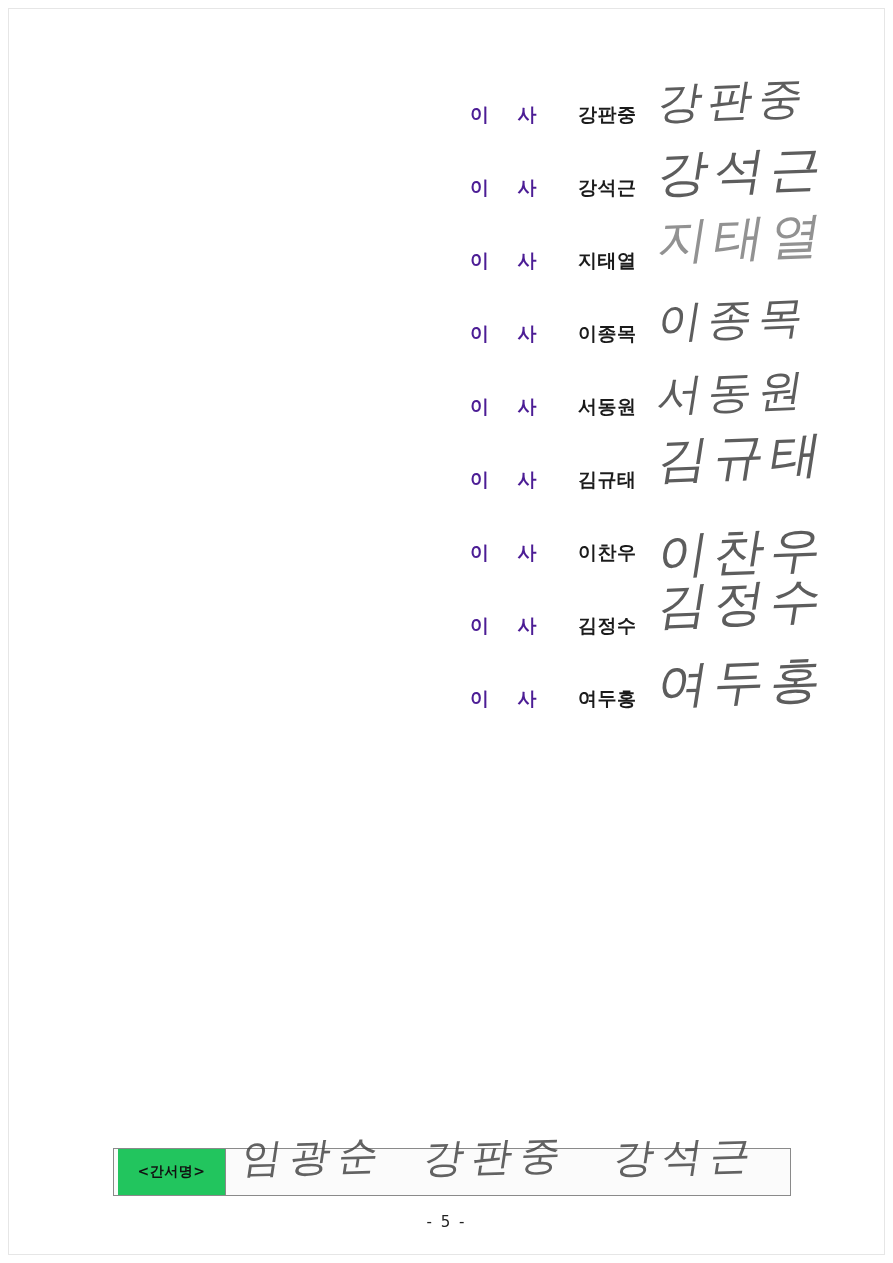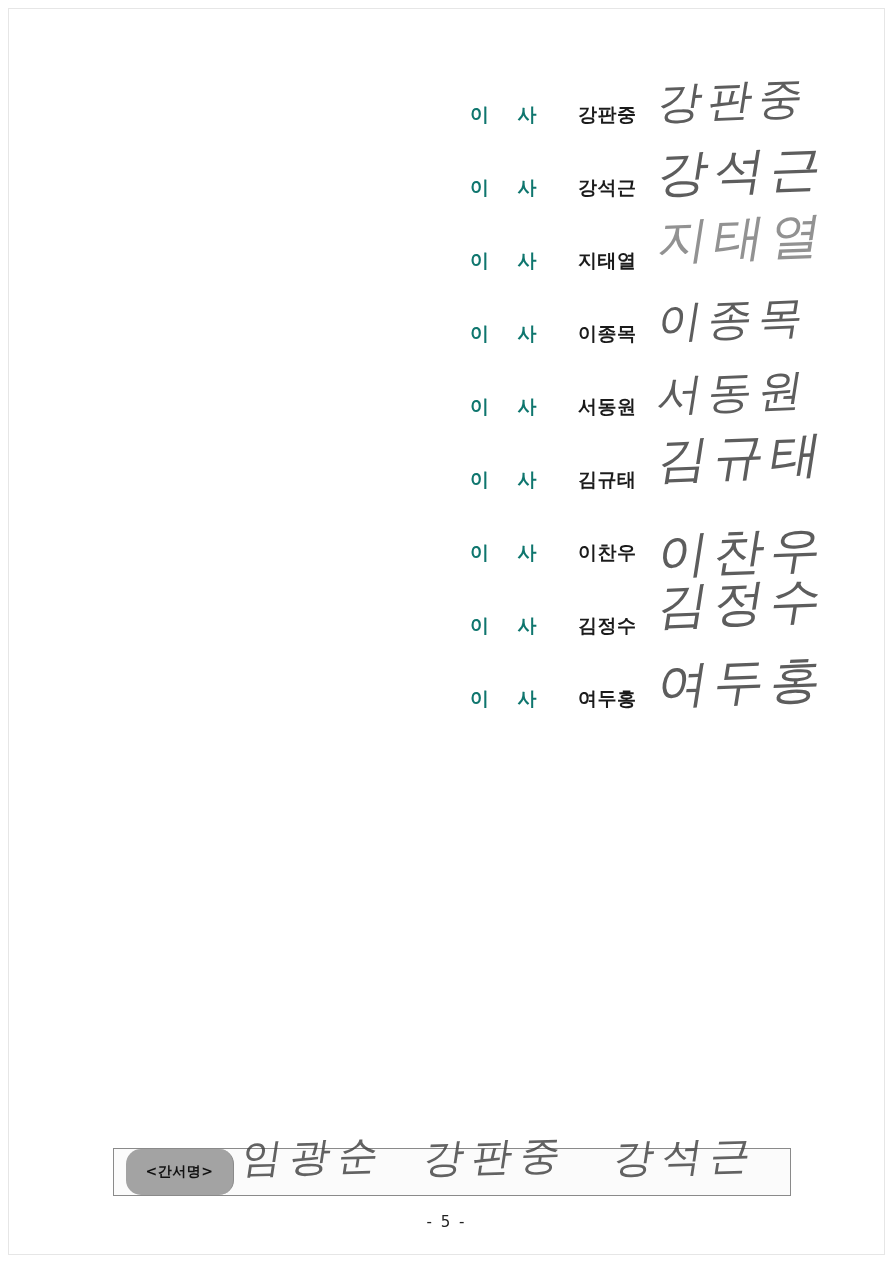--- a/index.html
+++ b/index.html
@@ -38,21 +38,21 @@
     position: relative;
     height: 73px;
   }
   .sig-title {
     position: absolute;
     left: 0;
     top: 14px;
     font-size: 19px;
     font-weight: bold;
     letter-spacing: 11px;
-    color: #0f766e;
+    color: #4c1d95;
     white-space: nowrap;
   }
   .sig-name {
     position: absolute;
     left: 108px;
     top: 14px;
     font-size: 19px;
     font-weight: bold;
     letter-spacing: 0.5px;
     color: #1b1b1b;
@@ -82,31 +82,30 @@
     left: 113px;
     top: 1148px;
     width: 678px;
     height: 48px;
     border: 1px solid #8a8a8a;
     box-sizing: border-box;
     background: #fbfbfb;
   }
   #initials-label-cell {
     position: absolute;
-    left: 12px;
+    left: 4px;
     top: 0;
     width: 108px;
     height: 100%;
     border-right: 1px solid #8a8a8a;
     box-sizing: border-box;
     display: flex;
     align-items: center;
     justify-content: center;
-    background: #a3a3a3;
-    border-radius: 15px;
+    background: #22c55e;
   }
   #initials-label {
     font-size: 14px;
     font-weight: bold;
     color: #111;
     letter-spacing: 0.5px;
     white-space: nowrap;
   }
   .initial-hand {
     position: absolute;

